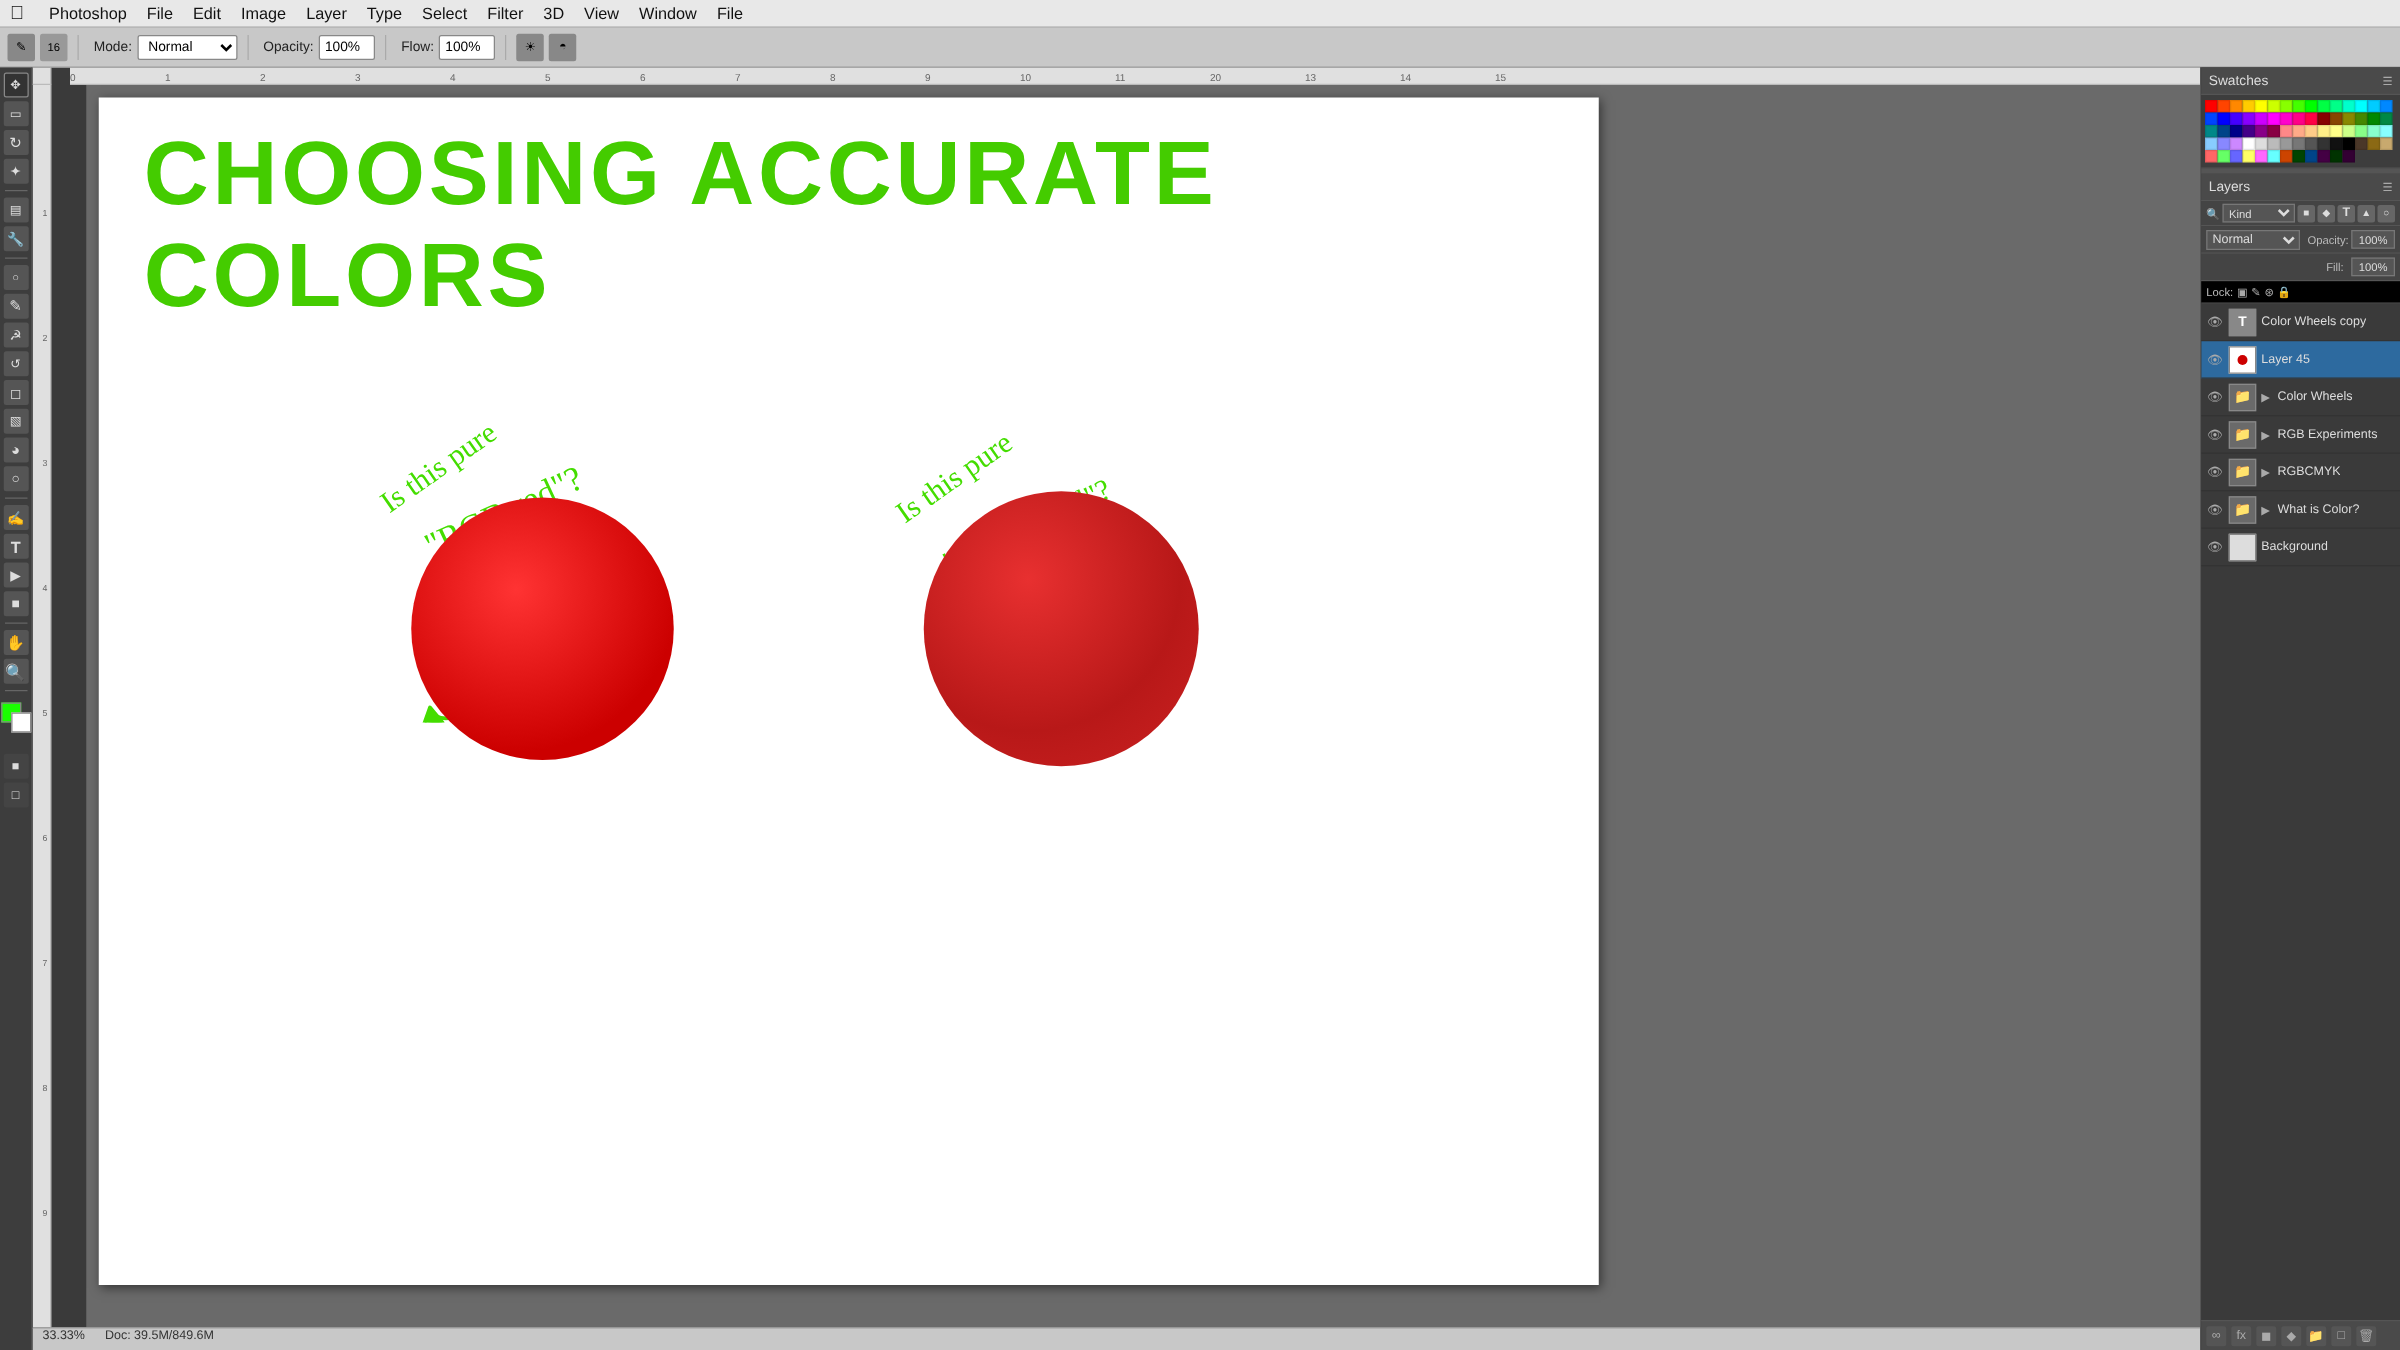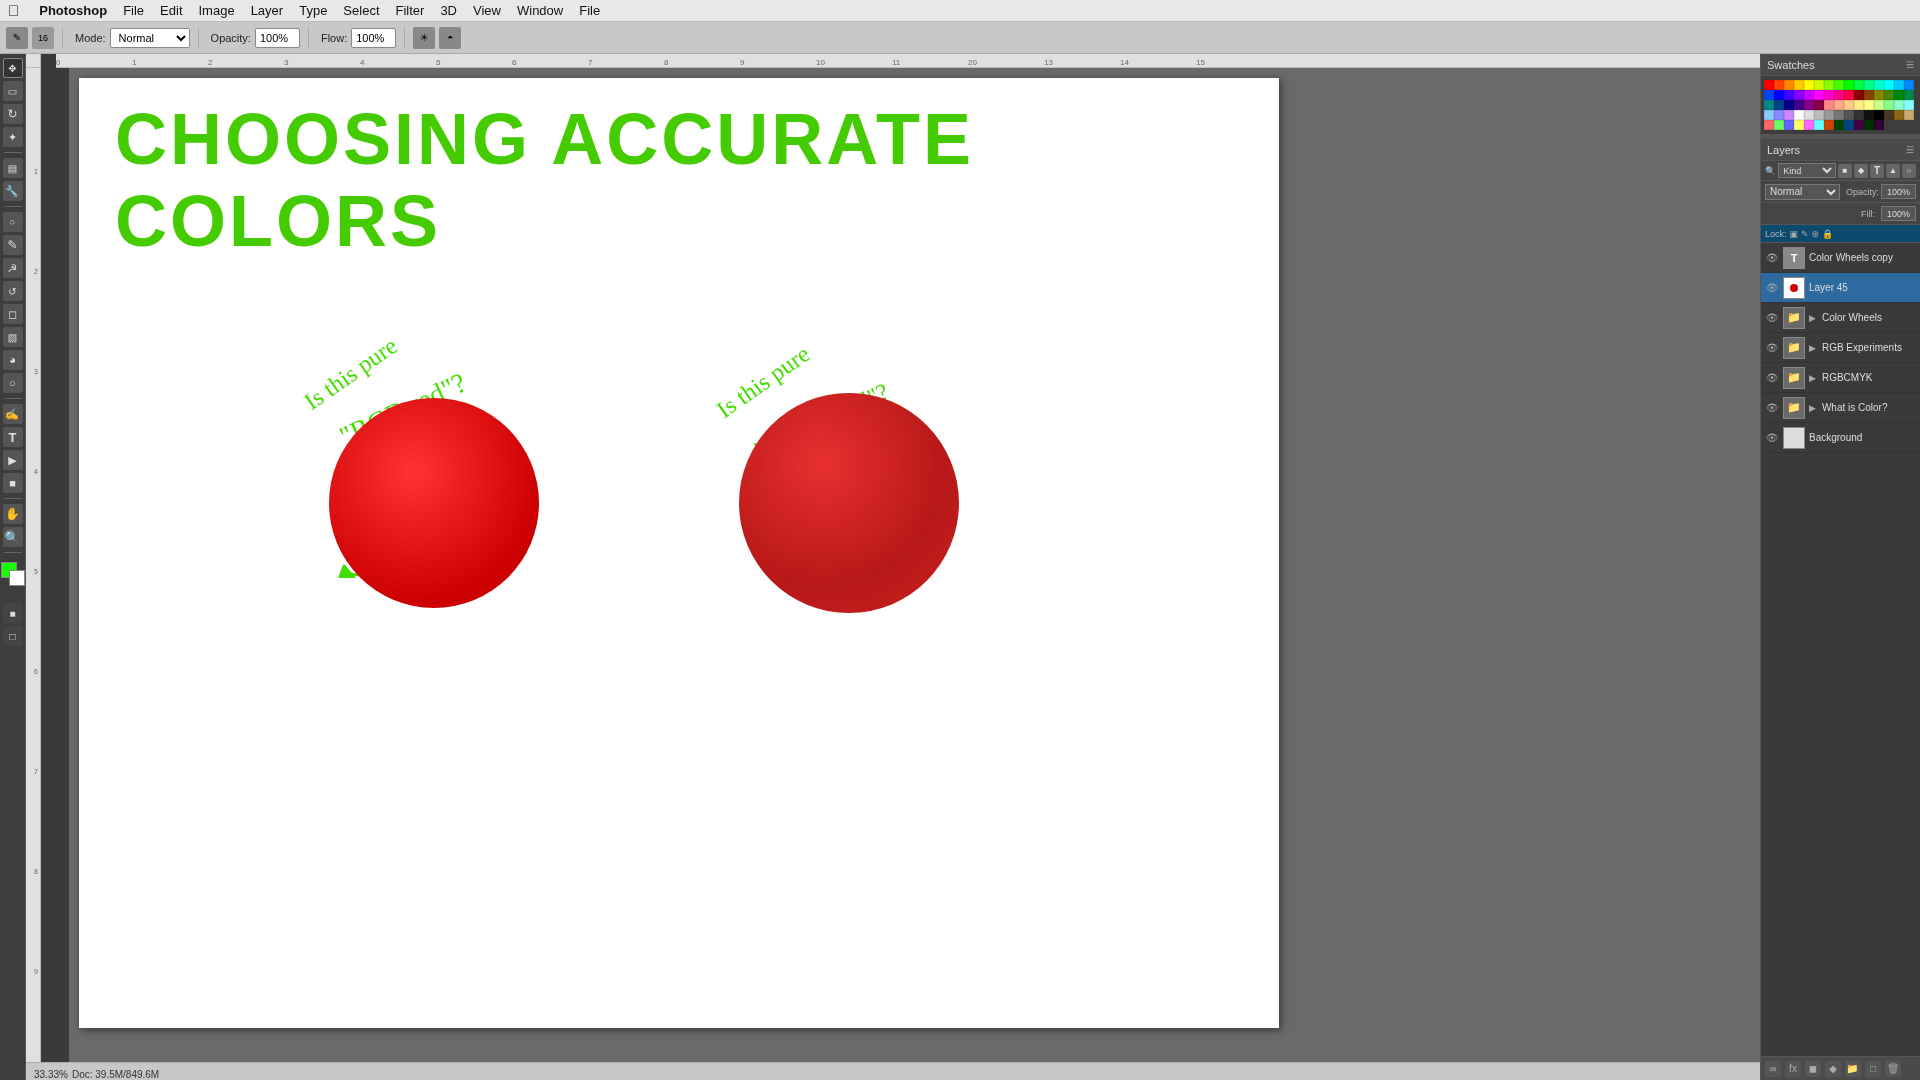--- a/index.html
+++ b/index.html
@@ -7,21 +7,21 @@
 
     
     #menubar {
       width: 100%; height: 22px; background: #e8e8e8;
       display: flex; align-items: center; padding: 0 8px;
       border-bottom: 1px solid #bbb; font-size: 13px; color: #111;
       gap: 0;
     }
     .apple-logo { margin-right: 12px; font-size: 15px; }
     .menu-item { padding: 0 8px; cursor: pointer; font-size: 13px; }
-    .menu-item.bold { font-weight: bold; }
+    .menu-item.bold { font-weight: normal; }
 
     
     #toolbar {
       width: 100%; height: 32px; background: #c8c8c8;
       display: flex; align-items: center; padding: 0 6px; gap: 4px;
       border-bottom: 1px solid #aaa; font-size: 11px;
     }
     .tool-icon { width: 22px; height: 22px; background: #aaa; border-radius: 2px; display:flex; align-items:center; justify-content:center; font-size:10px; }
     .toolbar-label { font-size: 11px; color: #222; margin-left: 4px; }
     .toolbar-input {
@@ -143,43 +143,43 @@
     .layers-mode-row {
       height: 22px; background: #444; display: flex; align-items: center;
       padding: 0 4px; gap: 2px; border-bottom: 1px solid #555; flex-shrink: 0;
       font-size: 10px; color: #ccc;
     }
     .layers-mode-select {
       background: #555; border: 1px solid #777; color: #ddd;
       font-size: 10px; height: 16px; flex: 1;
     }
     .layers-lock-row {
-      height: 18px; background: #0c4a6e; display: flex; align-items: center;
+      height: 18px; background: #000000; display: flex; align-items: center;
       padding: 0 4px; gap: 3px; border-bottom: 1px solid #555; flex-shrink: 0;
       font-size: 10px; color: #ccc;
     }
     .lock-icon { font-size: 9px; color: #aaa; cursor: pointer; }
 
     
     #layer-list { flex: 1; overflow-y: auto; background: #3a3a3a; }
     .layer-item {
       height: 30px; display: flex; align-items: center; padding: 0 4px;
       gap: 4px; border-bottom: 1px solid #333; cursor: pointer;
       font-size: 10px; color: #ccc;
     }
     .layer-item.active { background: #2d6a9f; color: white; }
     .layer-eye { width: 14px; height: 14px; display: flex; align-items: center; justify-content: center; color: #aaa; font-size: 10px; }
     .layer-thumb { width: 22px; height: 22px; background: #666; border: 1px solid #888; flex-shrink: 0; }
     .layer-name { font-size: 10px; color: #ddd; overflow: hidden; white-space: nowrap; text-overflow: ellipsis; }
 
     
     #status-bar {
       height: 18px; background: #c8c8c8; border-top: 1px solid #aaa;
-      display: flex; align-items: flex-end; padding: 0 8px;
-      font-size: 10px; color: #333; gap: 4px;
+      display: flex; align-items: flex-start; padding: 0 8px;
+      font-size: 10px; color: #333; gap: 16px;
       position: absolute; bottom: 0; left: 0; right: 0;
     }
 
     
     .panel-icon { font-size: 9px; color: #aaa; cursor: pointer; }
 
     
     #window-titlebar {
       height: 22px; background: linear-gradient(to bottom, #e8e8e8, #d0d0d0);
       display: flex; align-items: center; justify-content: center;

